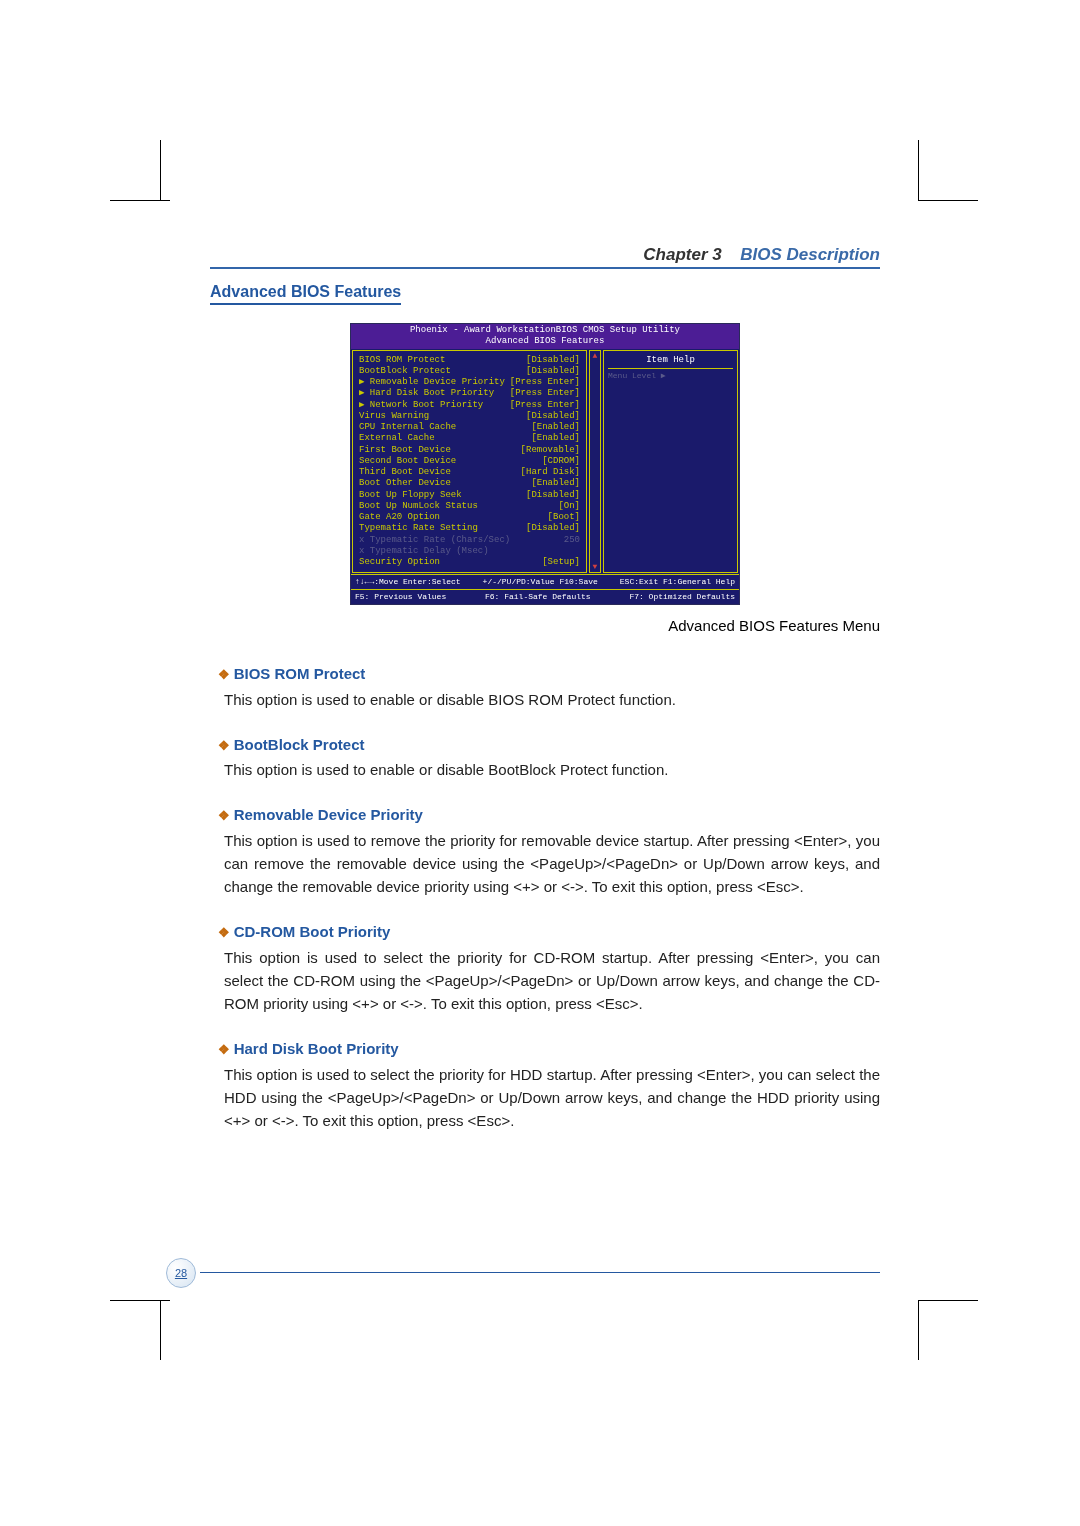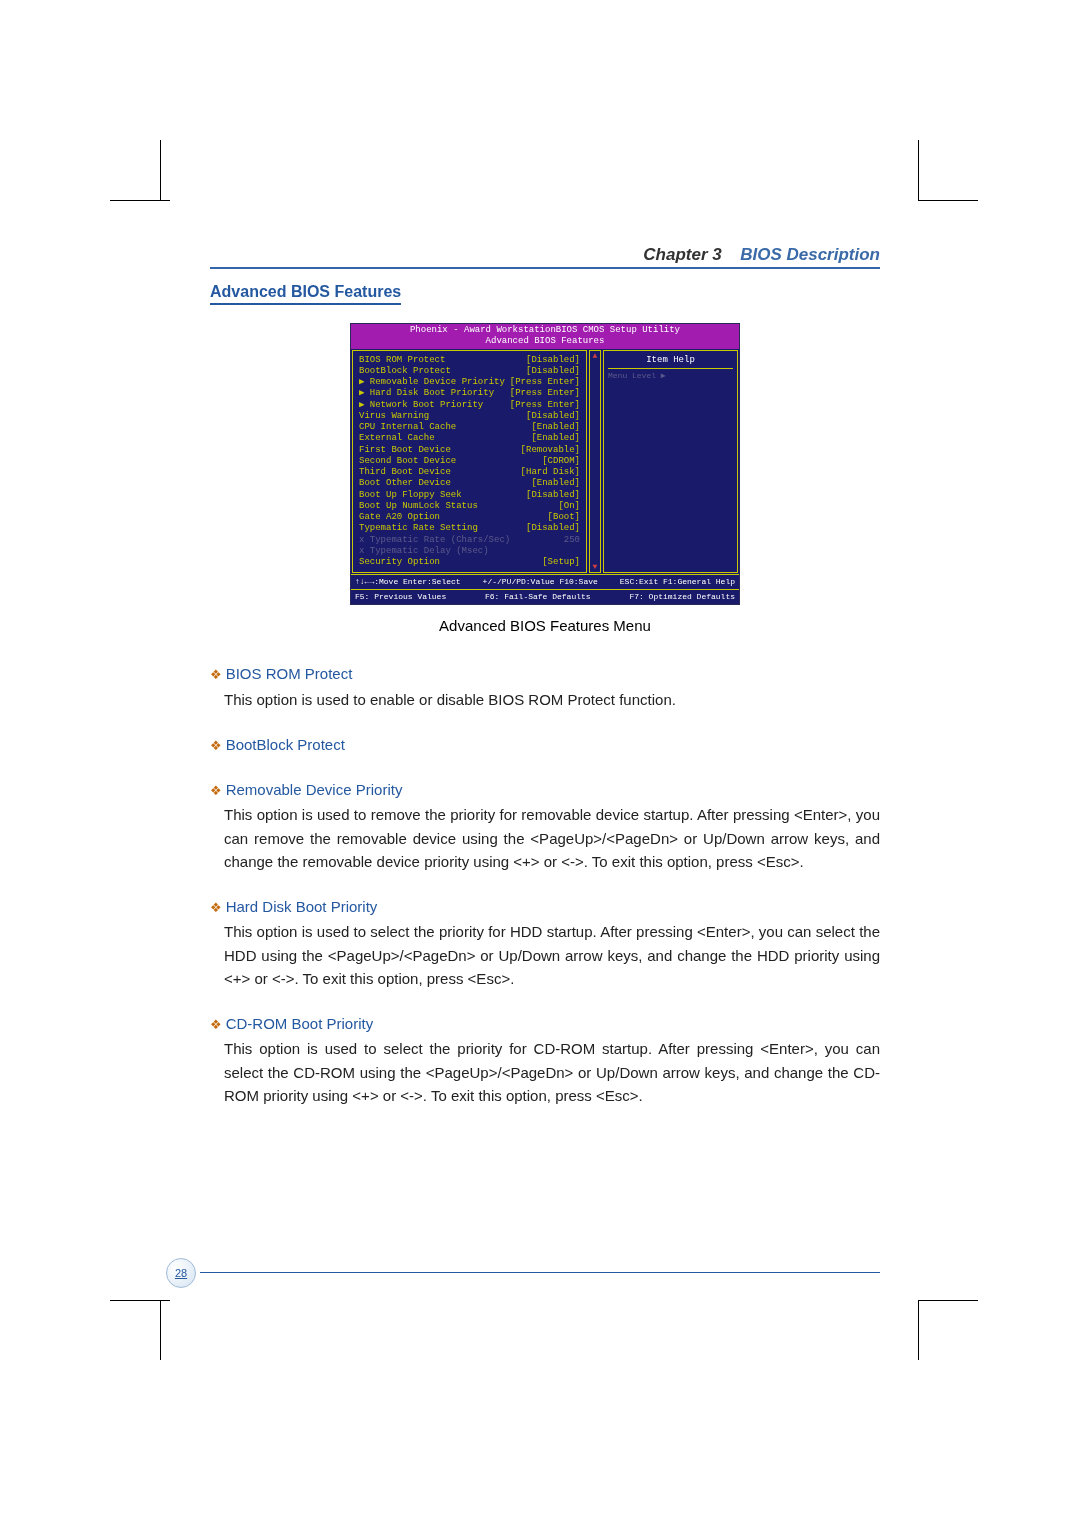--- a/index.html
+++ b/index.html
@@ -47,39 +47,39 @@
   }
 
   .bios-box {
     width: 390px;
     margin: 0 auto 12px auto;
     border: 1px solid #2a2a5a;
     font-family: "Courier New", monospace;
     font-size: 9px;
     line-height: 1.25;
   }
-  .bios-title { background: #a21caf; color: #fff; text-align: center; padding: 1px 0; }
+  .bios-title { background: #4c1d95; color: #fff; text-align: center; padding: 1px 0; }
   .bios-title .bt1 { display: block; }
   .bios-title .bt2 { display: block; }
   .bios-body { display: flex; background: #1a1a6b; }
   .bios-left { flex: 1; color: #c9c900; padding: 4px 6px; border: 1px solid #c9c900; margin: 1px; }
   .bios-row { display: flex; justify-content: space-between; }
   .bios-row.dim { color: #5a5a8a; align-items: center; }
   .bios-right { width: 135px; border: 1px solid #c9c900; margin: 1px; color: #c9c900; padding: 4px; }
   .bios-right .ih { text-align: center; color: #fff; border-bottom: 1px solid #c9c900; padding-bottom: 2px; margin-bottom: 2px; }
   .bios-right .ml { color: #5a5a8a; font-size: 8px; font-family: Liberation Mono, monospace; }
   .bios-foot { background: #1a1a6b; color: #fff; font-size: 8px; padding: 2px 4px; border-top: 1px solid #c9c900; display: flex; justify-content: space-between; }
   .bios-foot span { white-space: nowrap; }
   .bios-scroll { width: 12px; background: #1a1a6b; border: 1px solid #c9c900; margin: 1px; display: flex; flex-direction: column; justify-content: space-between; align-items: center; color: #c9c900; }
   .bios-scroll .arr { font-size: 8px; color: #d04040; }
 
-  .caption { text-align: center; font-size: 15px; margin-bottom: 28px; }
+  .caption { text-align: right; font-size: 15px; margin-bottom: 28px; }
 
   .item { margin-bottom: 22px; font-size: 15px; line-height: 1.55; }
-  .item-head { color: #2458a0; font-weight: normal; margin-bottom: 2px; }
+  .item-head { color: #2458a0; font-weight: bold; margin-bottom: 2px; margin-left: 8px; }
   .diamond { color: #c46b0f; margin-right: 4px; font-size: 13px; }
   .item-body { color: #222; padding-left: 14px; text-align: justify; }
 
   .page-num {
     position: absolute;
     left: 166px;
     top: 1258px;
     width: 30px; height: 30px;
     border-radius: 50%;
     border: 1px solid #9fbad8;
@@ -222,32 +222,33 @@
 
   <div class="caption">Advanced BIOS Features Menu</div>
 
   <div id="items-container">
       <div class="item">
         <div class="item-head"><span class="diamond">❖</span><span>BIOS ROM Protect</span></div>
         <div class="item-body">This option is used to enable or disable BIOS ROM Protect function.</div>
       </div>
       <div class="item">
         <div class="item-head"><span class="diamond">❖</span><span>BootBlock Protect</span></div>
+        <div class="item-body">This option is used to enable or disable BootBlock Protect function.</div>
       </div>
       <div class="item">
         <div class="item-head"><span class="diamond">❖</span><span>Removable Device Priority</span></div>
         <div class="item-body">This option is used to remove the priority for removable device startup. After pressing &lt;Enter&gt;, you can remove the removable device using the &lt;PageUp&gt;/&lt;PageDn&gt; or Up/Down arrow keys, and change the removable device priority using &lt;+&gt; or &lt;-&gt;. To exit this option, press &lt;Esc&gt;.</div>
       </div>
       <div class="item">
+        <div class="item-head"><span class="diamond">❖</span><span>CD-ROM Boot Priority</span></div>
+        <div class="item-body">This option is used to select the priority for CD-ROM startup. After pressing &lt;Enter&gt;, you can select the CD-ROM using the &lt;PageUp&gt;/&lt;PageDn&gt; or Up/Down arrow keys, and change the CD-ROM priority using &lt;+&gt; or &lt;-&gt;. To exit this option, press &lt;Esc&gt;.</div>
+      </div>
+      <div class="item">
         <div class="item-head"><span class="diamond">❖</span><span>Hard Disk Boot Priority</span></div>
         <div class="item-body">This option is used to select the priority for HDD startup. After pressing &lt;Enter&gt;, you can select the HDD using the &lt;PageUp&gt;/&lt;PageDn&gt; or Up/Down arrow keys, and change the HDD priority using &lt;+&gt; or &lt;-&gt;. To exit this option, press &lt;Esc&gt;.</div>
-      </div>
-      <div class="item">
-        <div class="item-head"><span class="diamond">❖</span><span>CD-ROM Boot Priority</span></div>
-        <div class="item-body">This option is used to select the priority for CD-ROM startup. After pressing &lt;Enter&gt;, you can select the CD-ROM using the &lt;PageUp&gt;/&lt;PageDn&gt; or Up/Down arrow keys, and change the CD-ROM priority using &lt;+&gt; or &lt;-&gt;. To exit this option, press &lt;Esc&gt;.</div>
       </div>
     </div>
 </div>
 
 <div class="page-num">
   <span>28</span>
 </div>
 <div class="page-rule"></div>
 
 </body></html>

